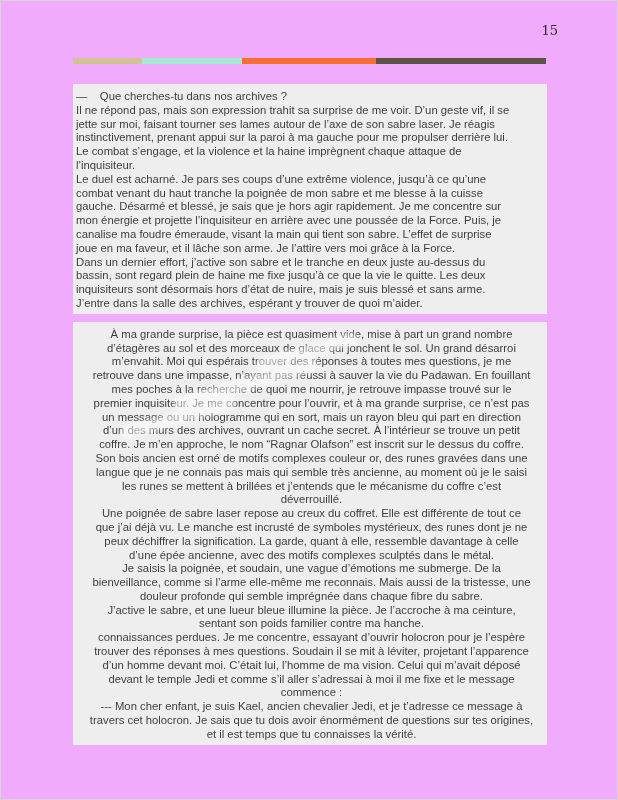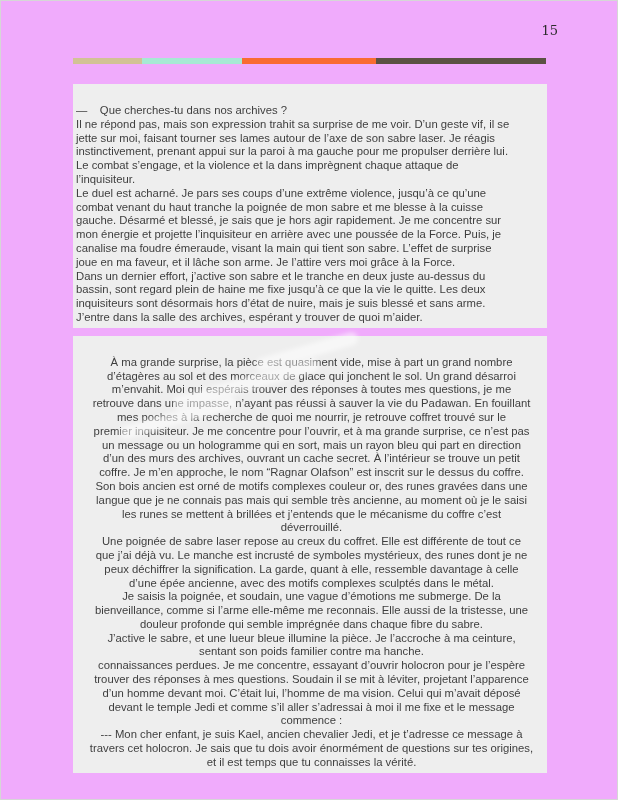--- a/index.html
+++ b/index.html
@@ -34,21 +34,21 @@
     position: absolute;
     left: 72px;
     top: 83px;
     width: 474px;
     font-size: 11.3px;
     line-height: 13.8px;
     color: #3e3e3e;
   }
   .text-block {
     background: #eeeeee;
-    padding: 20px 0 3px 3px;
+    padding: 6px 0 3px 3px;
     margin-bottom: 8px;
     box-sizing: border-box;
     width: 474px;
   }
   .line {
     white-space: pre;
     height: 13.8px;
     overflow: visible;
   }
   .watermark-artifact {
@@ -82,53 +82,53 @@
       <div class="seg" style="width: 134px; background: rgb(249, 108, 50);"></div>
       <div class="seg" style="width: 170px; background: rgb(91, 82, 67);"></div>
     </div>
 
   <div class="text-column" style="color: rgb(62, 62, 62);">
       <div class="text-block" style="background: rgb(238, 238, 238);">
         <div class="line">—    Que cherches-tu dans nos archives ?</div>
         <div class="line">Il ne répond pas, mais son expression trahit sa surprise de me voir. D’un geste vif, il se</div>
         <div class="line">jette sur moi, faisant tourner ses lames autour de l’axe de son sabre laser. Je réagis</div>
         <div class="line">instinctivement, prenant appui sur la paroi à ma gauche pour me propulser derrière lui.</div>
-        <div class="line">Le combat s’engage, et la violence et la dans imprègnent chaque attaque de</div>
+        <div class="line">Le combat s’engage, et la violence et la haine imprègnent chaque attaque de</div>
         <div class="line">l’inquisiteur.</div>
         <div class="line">Le duel est acharné. Je pars ses coups d’une extrême violence, jusqu’à ce qu’une</div>
         <div class="line">combat venant du haut tranche la poignée de mon sabre et me blesse à la cuisse</div>
         <div class="line">gauche. Désarmé et blessé, je sais que je hors agir rapidement. Je me concentre sur</div>
         <div class="line">mon énergie et projette l’inquisiteur en arrière avec une poussée de la Force. Puis, je</div>
         <div class="line">canalise ma foudre émeraude, visant la main qui tient son sabre. L’effet de surprise</div>
         <div class="line">joue en ma faveur, et il lâche son arme. Je l’attire vers moi grâce à la Force.</div>
         <div class="line">Dans un dernier effort, j’active son sabre et le tranche en deux juste au-dessus du</div>
         <div class="line">bassin, sont regard plein de haine me fixe jusqu’à ce que la vie le quitte. Les deux</div>
         <div class="line">inquisiteurs sont désormais hors d’état de nuire, mais je suis blessé et sans arme.</div>
         <div class="line">J’entre dans la salle des archives, espérant y trouver de quoi m’aider.</div>
       </div>
       <div class="text-block" style="background: rgb(238, 238, 238); text-align: center;">
         <div class="line">À ma grande surprise, la pièce est quasiment vide, mise à part un grand nombre</div>
         <div class="line">d’étagères au sol et des morceaux de glace qui jonchent le sol. Un grand désarroi</div>
         <div class="line">m’envahit. Moi qui espérais trouver des réponses à toutes mes questions, je me</div>
         <div class="line">retrouve dans une impasse, n’ayant pas réussi à sauver la vie du Padawan. En fouillant</div>
-        <div class="line">mes poches à la recherche de quoi me nourrir, je retrouve coffret trouvé sur le</div>
+        <div class="line">mes poches à la recherche de quoi me nourrir, je retrouve impasse trouvé sur le</div>
         <div class="line">premier inquisiteur. Je me concentre pour l’ouvrir, et à ma grande surprise, ce n’est pas</div>
         <div class="line">un message ou un hologramme qui en sort, mais un rayon bleu qui part en direction</div>
         <div class="line">d’un des murs des archives, ouvrant un cache secret. À l’intérieur se trouve un petit</div>
         <div class="line">coffre. Je m’en approche, le nom “Ragnar Olafson” est inscrit sur le dessus du coffre.</div>
         <div class="line">Son bois ancien est orné de motifs complexes couleur or, des runes gravées dans une</div>
         <div class="line">langue que je ne connais pas mais qui semble très ancienne, au moment où je le saisi</div>
         <div class="line">les runes se mettent à brillées et j’entends que le mécanisme du coffre c’est</div>
         <div class="line">déverrouillé.</div>
         <div class="line">Une poignée de sabre laser repose au creux du coffret. Elle est différente de tout ce</div>
         <div class="line">que j’ai déjà vu. Le manche est incrusté de symboles mystérieux, des runes dont je ne</div>
         <div class="line">peux déchiffrer la signification. La garde, quant à elle, ressemble davantage à celle</div>
         <div class="line">d’une épée ancienne, avec des motifs complexes sculptés dans le métal.</div>
         <div class="line">Je saisis la poignée, et soudain, une vague d’émotions me submerge. De la</div>
-        <div class="line">bienveillance, comme si l’arme elle-même me reconnais. Elle aussi de la tristesse, une</div>
+        <div class="line">bienveillance, comme si l’arme elle-même me reconnais. Mais aussi de la tristesse, une</div>
         <div class="line">douleur profonde qui semble imprégnée dans chaque fibre du sabre.</div>
         <div class="line">J’active le sabre, et une lueur bleue illumine la pièce. Je l’accroche à ma ceinture,</div>
         <div class="line">sentant son poids familier contre ma hanche.</div>
         <div class="line">connaissances perdues. Je me concentre, essayant d’ouvrir holocron pour je l’espère</div>
         <div class="line">trouver des réponses à mes questions. Soudain il se mit à léviter, projetant l’apparence</div>
         <div class="line">d’un homme devant moi. C’était lui, l’homme de ma vision. Celui qui m’avait déposé</div>
         <div class="line">devant le temple Jedi et comme s’il aller s’adressai à moi il me fixe et le message</div>
         <div class="line">commence :</div>
         <div class="line">--- Mon cher enfant, je suis Kael, ancien chevalier Jedi, et je t’adresse ce message à</div>
         <div class="line">travers cet holocron. Je sais que tu dois avoir énormément de questions sur tes origines,</div>

